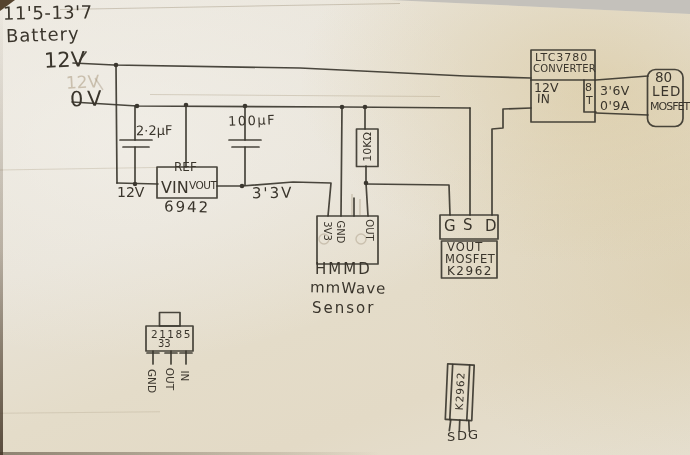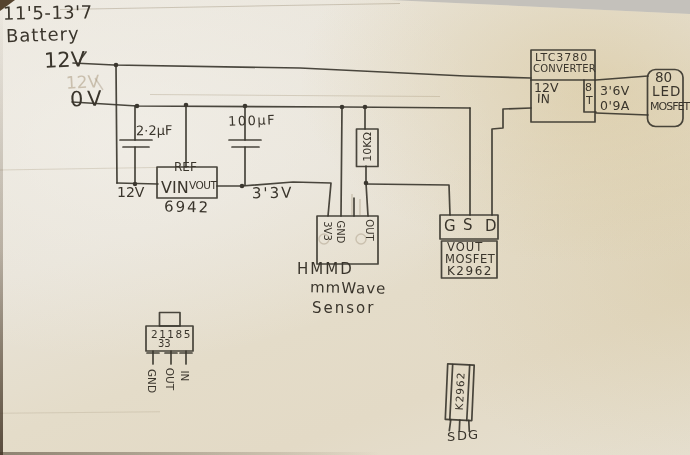--- a/index.html
+++ b/index.html
@@ -131,21 +131,21 @@
     <div class="lb" style="left:161px;top:180px;font-size:16px;">VIN</div>
     <div class="lb" style="left:189px;top:180px;font-size:10.5px;letter-spacing:-.5px;">VOUT</div>
     <div class="lb" style="left:164px;top:200px;font-size:15px;letter-spacing:2px;transform:rotate(1deg);">6942</div>
     <div class="lb" style="left:252px;top:186px;font-size:15px;letter-spacing:2px;transform:rotate(-1deg);">3'3V</div>
 
     <div class="lb rotm90" style="left:367px;top:147px;font-size:11px;">10KΩ</div>
 
     <div class="lb rot90" style="left:327px;top:231px;font-size:10px;">3V3</div>
     <div class="lb rot90" style="left:340px;top:232px;font-size:10px;">GND</div>
     <div class="lb rot90" style="left:369px;top:230px;font-size:10px;">OUT</div>
-    <div class="lb" style="left:297px;top:262px;font-size:15px;letter-spacing:2px;">HMMD</div>
+    <div class="lb" style="left:315px;top:262px;font-size:15px;letter-spacing:2px;">HMMD</div>
     <div class="lb" style="left:310px;top:281px;font-size:15px;letter-spacing:1px;transform:rotate(1deg);">mmWave</div>
     <div class="lb" style="left:312px;top:301px;font-size:15px;letter-spacing:2px;">Sensor</div>
 
     <div class="lb" style="left:444px;top:219px;font-size:15px;">G</div>
     <div class="lb" style="left:463px;top:218px;font-size:15px;">S</div>
     <div class="lb" style="left:485px;top:219px;font-size:15px;">D</div>
     <div class="lb" style="left:447px;top:242px;font-size:11.5px;letter-spacing:1px;">VOUT</div>
     <div class="lb" style="left:445px;top:254px;font-size:11.5px;letter-spacing:.5px;">MOSFET</div>
     <div class="lb" style="left:447px;top:265px;font-size:12px;letter-spacing:1.5px;">K2962</div>
 

